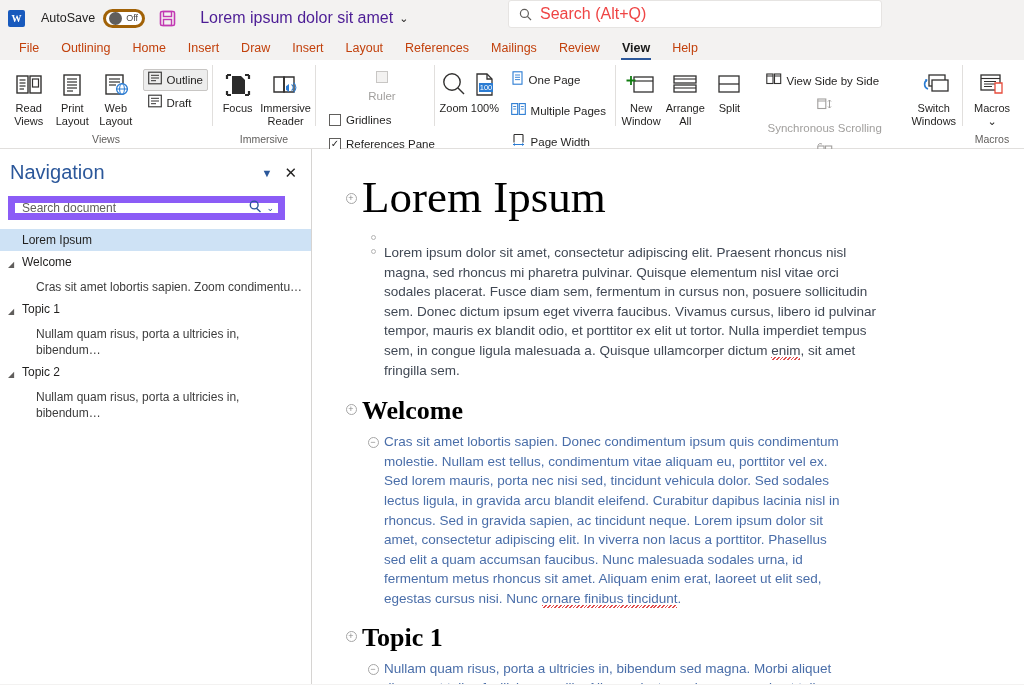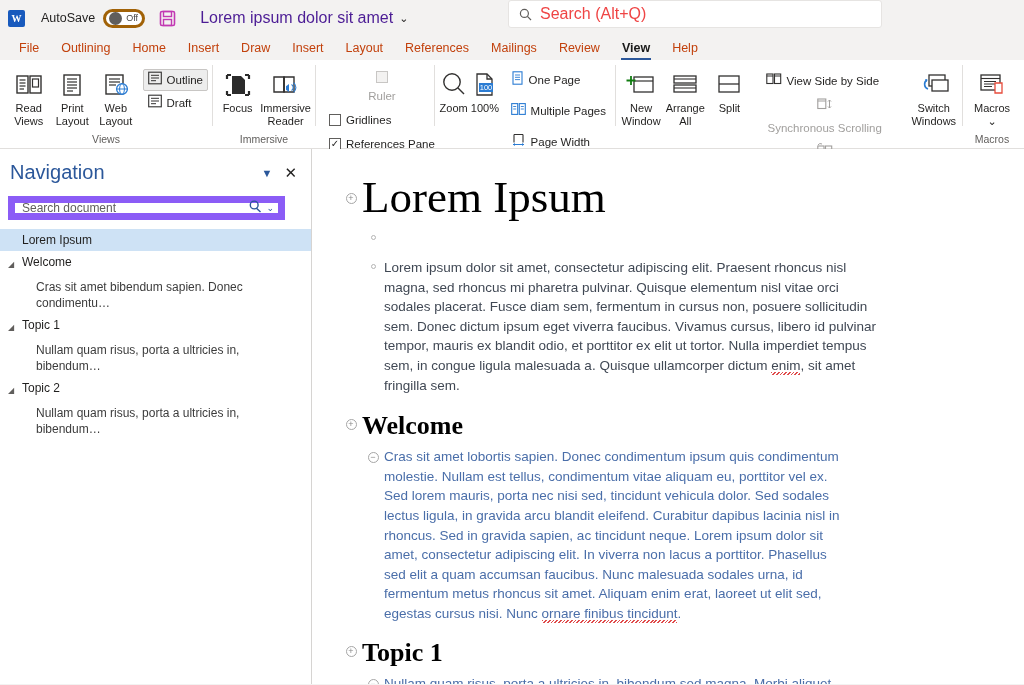--- a/index.html
+++ b/index.html
@@ -528,21 +528,21 @@
       </div>
       <div class="nav-list">
         <div class="nav-item sel lvl1-nomark">
           <span>Lorem Ipsum</span>
         </div>
         <div class="nav-item">
           <span class="tri">◢</span>
           <span>Welcome</span>
         </div>
         <div class="nav-item lvl2">
-          <span>Cras sit amet bibendum sapien. Donec condimentu…</span>
+          <span>Cras sit amet lobortis sapien. Zoom condimentu…</span>
         </div>
         <div class="nav-item">
           <span class="tri">◢</span>
           <span>Topic 1</span>
         </div>
         <div class="nav-item lvl2">
           <span>Nullam quam risus, porta a ultricies in, bibendum…</span>
         </div>
         <div class="nav-item">
           <span class="tri">◢</span>
@@ -563,21 +563,21 @@
         <h1 class="h1">Lorem Ipsum</h1>
       </div>
 
       <div class="o-row" style="padding-left:42px; margin-top:6px">
         <span class="o-mark" style="padding-top:4px">
           <span class="dotmark"></span>
         </span>
         <div style="height:12px"></div>
       </div>
 
-      <div class="o-row" style="padding-left:42px; margin-top:15px">
+      <div class="o-row" style="padding-left:42px; margin-top:0">
         <span class="o-mark" style="padding-top:6px">
           <span class="dotmark"></span>
         </span>
         <p class="para"><span>Lorem ipsum dolor sit amet, consectetur adipiscing elit. Praesent rhoncus nisl magna, sed rhoncus mi pharetra pulvinar. Quisque elementum nisl vitae orci sodales placerat. Fusce diam sem, fermentum in cursus non, posuere sollicitudin sem. Donec dictum ipsum eget viverra faucibus. Vivamus cursus, libero id pulvinar tempor, mauris ex blandit odio, et porttitor ex elit ut tortor. Nulla imperdiet tempus sem, in congue ligula malesuada a. Quisque ullamcorper dictum </span><span class="sq">enim</span><span>, sit </span><span class="sq">amet fringilla</span><span> sem.</span></p>
       </div>
 
       <div class="o-row" style="padding-left:20px; margin-top:14px">
         <span class="o-mark" style="padding-top:10px">
           <span class="circmark">+</span>
         </span>

